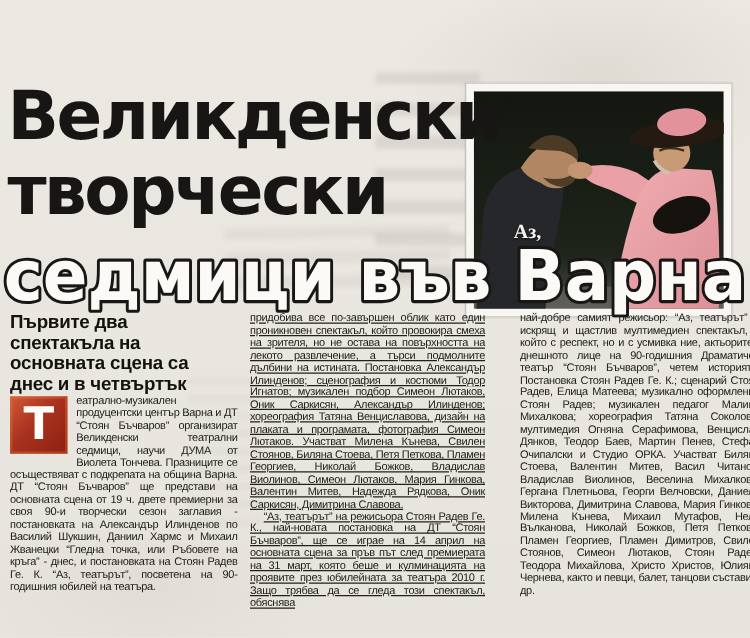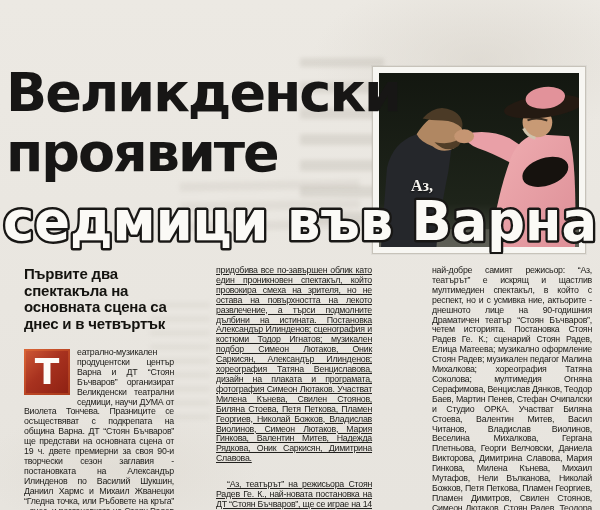--- a/index.html
+++ b/index.html
@@ -38,42 +38,42 @@
   .photo svg{display:block;width:100%;height:100%;}
   .photo-caption{position:absolute;left:38px;top:110px;z-index:2;
     font-family:"Liberation Serif",serif;font-weight:bold;font-size:16px;color:#f5f3ee;
     text-shadow:0 1px 2px rgba(0,0,0,.8);}
 
   .col{position:absolute;top:250px;z-index:2;text-align:justify;
     font-size:8.8px;line-height:9.9px;letter-spacing:-0.25px;color:#21201d;}
   .col1{left:8px;width:182px;}
   .col2{left:200px;width:188px;text-decoration:underline;}
   .col3{left:416px;width:192px;}
-  .col p{margin:16px;}
+  .col p{margin:0;}
   .col p.indented{text-indent:11px;}
   .subhead{font-weight:bold;font-size:15px;line-height:16.5px;letter-spacing:-0.2px;
     color:#14130f;margin:0 0 7px 0;width:178px;text-align:left;}
   .dropcap{float:left;width:46px;height:46px;margin:1px 7px 3px 0;
     background:linear-gradient(135deg,#cf5a36 0%,#a8321f 45%,#8d2012 100%);
     color:#fdfcf8;font-family:"DejaVu Sans",sans-serif;font-weight:800;font-size:36px;
     display:flex;align-items:center;justify-content:center;
     box-shadow:inset 0 0 0 2px rgba(255,140,60,.25);}
 </style>
 </head>
 <body>
 
 <div class="page">
 
   <div class="ghost g1"></div>
   <div class="ghost g2"></div>
   <div class="ghost g3"></div>
 
 
   <div class="hl hl1">Великденски</div>
-  <div class="hl hl2">проявите</div>
+  <div class="hl hl2">творчески</div>
 
   <div class="photo">
     <svg viewBox="0 0 202 176" preserveAspectRatio="none">
       <defs>
         <linearGradient id="bg" x1="0" y1="0" x2="0" y2="1">
           <stop offset="0" stop-color="#131710"></stop>
           <stop offset="0.75" stop-color="#1e241a"></stop>
           <stop offset="1" stop-color="#4c4e45"></stop>
         </linearGradient>
         <linearGradient id="dress" x1="0" y1="0" x2="1" y2="1">

